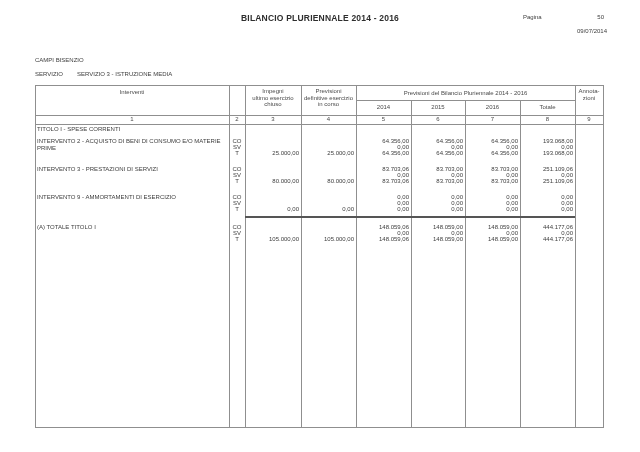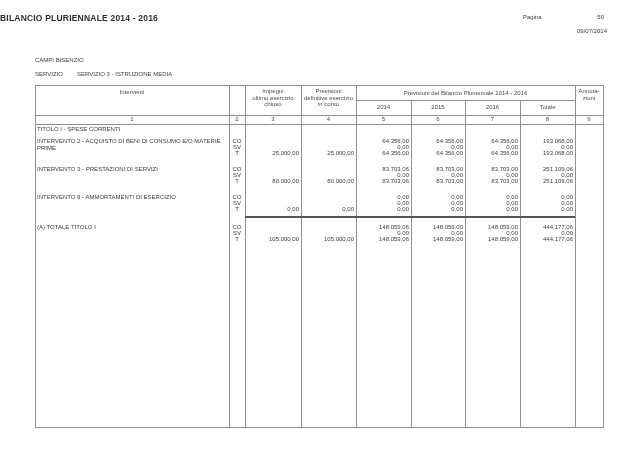--- a/index.html
+++ b/index.html
@@ -2,21 +2,21 @@
 <html><head>
 <meta charset="utf-8">
 <style>
   html,body{margin:0;padding:0;}
   body{
     width:640px;height:452px;background:#ffffff;position:relative;
     font-family:"Liberation Sans", sans-serif;color:#3d3d3d;overflow:hidden;
   }
   .abs{position:absolute;}
   
-  .doc-title{top:13px;left:0;width:640px;text-align:left;font-size:8.5px;font-weight:bold;letter-spacing:.2px;color:#2e2e2e;}
+  .doc-title{top:13px;left:0;width:640px;text-align:center;font-size:8.5px;font-weight:bold;letter-spacing:.2px;color:#2e2e2e;}
   .pagina-label{top:14px;left:523px;font-size:6px;}
   .pagina-num{top:14px;left:560px;width:44px;text-align:right;font-size:6px;}
   .doc-date{top:28px;left:520px;width:87px;text-align:right;font-size:6px;}
   .muni{top:57px;left:35px;font-size:6px;}
   .svc-label{top:71px;left:35px;font-size:6px;}
   .svc-value{top:71px;left:77px;font-size:6px;}
 
   
   .tbl{top:85px;left:35px;width:569px;height:343px;}
   .vl{position:absolute;width:1px;background:#8f8f8f;}

